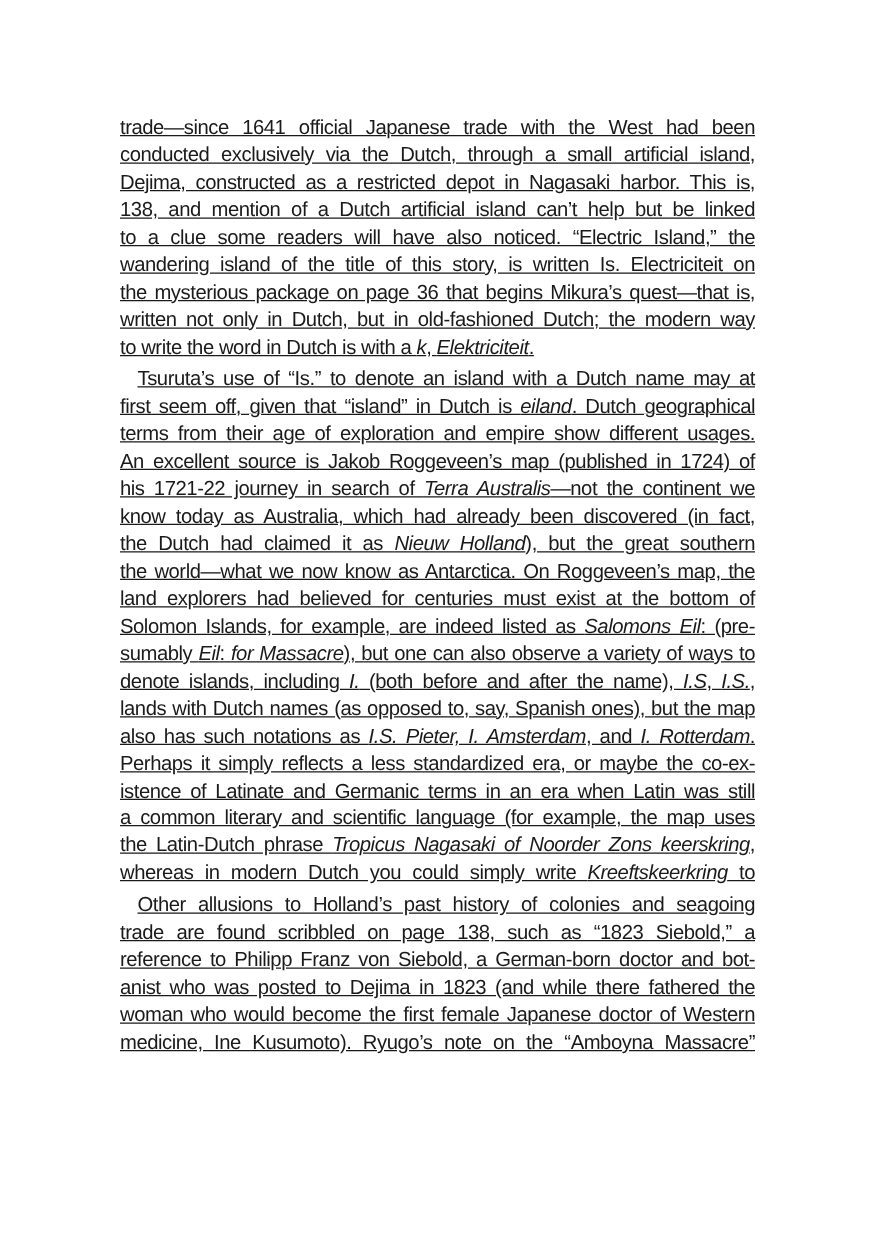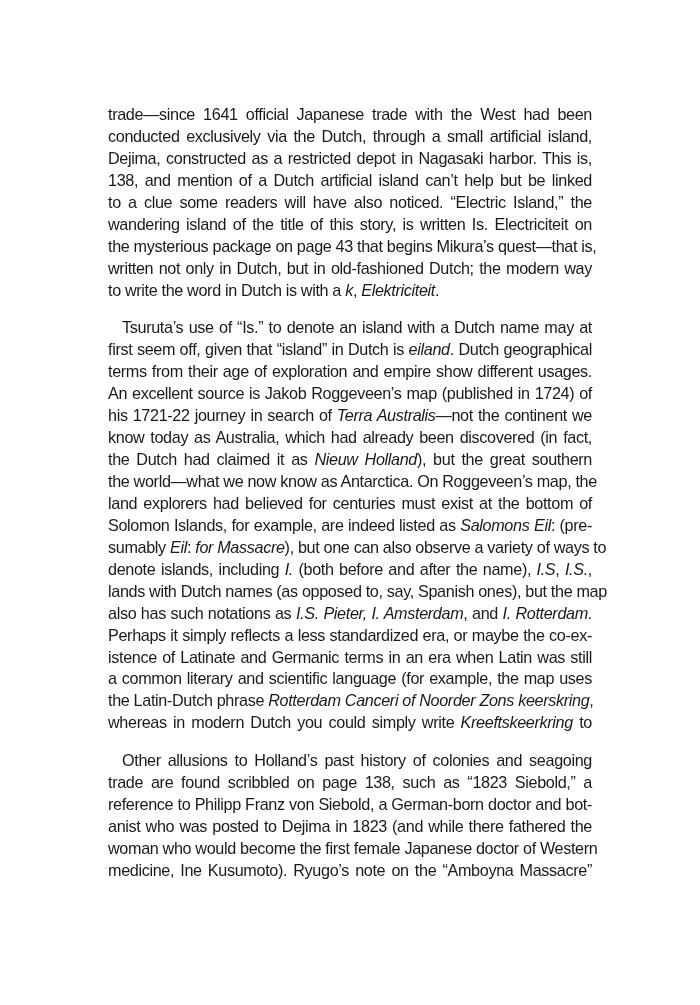--- a/index.html
+++ b/index.html
@@ -20,24 +20,25 @@
       width: 516px;
       font-family: "Liberation Sans", sans-serif;
       font-size: 16.2px;
       line-height: 21.95px;
       color: #1a1a1a;
       text-align: justify;
       letter-spacing: -0.35px;
       word-spacing: 0px;
     }
     .para {
-      margin: 16px;
+      margin: 4px;
       padding: 0;
       text-indent: 0;
       hyphens: manual;
+      text-decoration: underline;
     }
     .line {
       display: block;
       text-align: justify;
       text-align-last: justify;
       white-space: nowrap;
       height: 21.95px;
       overflow: visible;
     }
     .line.last {
@@ -52,21 +53,21 @@
 <body>
 
 <div class="page" id="page">
     <div class="para">
       <span class="line"><span>trade—since 1641 official Japanese trade with the West had been</span></span>
       <span class="line"><span>conducted exclusively via the Dutch, through a small artificial island,</span></span>
       <span class="line"><span>Dejima, constructed as a restricted depot in Nagasaki harbor. This is,</span></span>
       <span class="line"><span>138, and mention of a Dutch artificial island can’t help but be linked</span></span>
       <span class="line"><span>to a clue some readers will have also noticed. “Electric Island,” the</span></span>
       <span class="line"><span>wandering island of the title of this story, is written Is. Electriciteit on</span></span>
-      <span class="line"><span>the mysterious package on page 43 that begins Mikura’s quest—that is,</span></span>
+      <span class="line"><span>the mysterious package on page 36 that begins Mikura’s quest—that is,</span></span>
       <span class="line"><span>written not only in Dutch, but in old-fashioned Dutch; the modern way</span></span>
       <span class="line last"><span>to write the word in Dutch is with a </span><em>k</em><span>, </span><em>Elektriciteit</em><span>.</span></span>
     </div>
     <div class="para">
       <span class="line first-indent"><span>Tsuruta’s use of “Is.” to denote an island with a Dutch name may at</span></span>
       <span class="line"><span>first seem off, given that “island” in Dutch is </span><em>eiland</em><span>. Dutch geographical</span></span>
       <span class="line"><span>terms from their age of exploration and empire show different usages.</span></span>
       <span class="line"><span>An excellent source is Jakob Roggeveen’s map (published in 1724) of</span></span>
       <span class="line"><span>his 1721-22 journey in search of </span><em>Terra Australis</em><span>—not the continent we</span></span>
       <span class="line"><span>know today as Australia, which had already been discovered (in fact,</span></span>
@@ -74,21 +75,21 @@
       <span class="line"><span>the world—what we now know as Antarctica. On Roggeveen’s map, the</span></span>
       <span class="line"><span>land explorers had believed for centuries must exist at the bottom of</span></span>
       <span class="line"><span>Solomon Islands, for example, are indeed listed as </span><em>Salomons Eil</em><span>: (pre-</span></span>
       <span class="line"><span>sumably </span><em>Eil</em><span>: </span><em>for Massacre</em><span>), but one can also observe a variety of ways to</span></span>
       <span class="line"><span>denote islands, including </span><em>I.</em><span> (both before and after the name), </span><em>I.S</em><span>, </span><em>I.S.</em><span>,</span></span>
       <span class="line"><span>lands with Dutch names (as opposed to, say, Spanish ones), but the map</span></span>
       <span class="line"><span>also has such notations as </span><em>I.S. Pieter, I. Amsterdam</em><span>, and </span><em>I. Rotterdam</em><span>.</span></span>
       <span class="line"><span>Perhaps it simply reflects a less standardized era, or maybe the co-ex-</span></span>
       <span class="line"><span>istence of Latinate and Germanic terms in an era when Latin was still</span></span>
       <span class="line"><span>a common literary and scientific language (for example, the map uses</span></span>
-      <span class="line"><span>the Latin-Dutch phrase </span><em>Rotterdam Canceri of Noorder Zons keerskring</em><span>,</span></span>
+      <span class="line"><span>the Latin-Dutch phrase </span><em>Tropicus Nagasaki of Noorder Zons keerskring</em><span>,</span></span>
       <span class="line"><span>whereas in modern Dutch you could simply write </span><em>Kreeftskeerkring</em><span> to</span></span>
     </div>
     <div class="para">
       <span class="line first-indent"><span>Other allusions to Holland’s past history of colonies and seagoing</span></span>
       <span class="line"><span>trade are found scribbled on page 138, such as “1823 Siebold,” a</span></span>
       <span class="line"><span>reference to Philipp Franz von Siebold, a German-born doctor and bot-</span></span>
       <span class="line"><span>anist who was posted to Dejima in 1823 (and while there fathered the</span></span>
       <span class="line"><span>woman who would become the first female Japanese doctor of Western</span></span>
       <span class="line"><span>medicine, Ine Kusumoto). Ryugo’s note on the “Amboyna Massacre”</span></span>
     </div>

